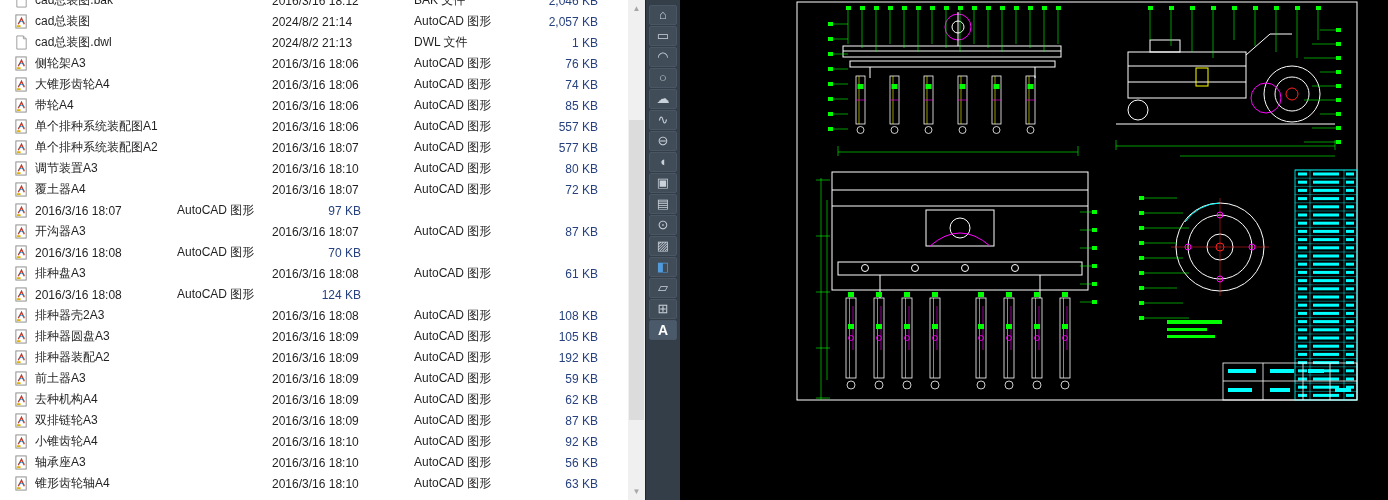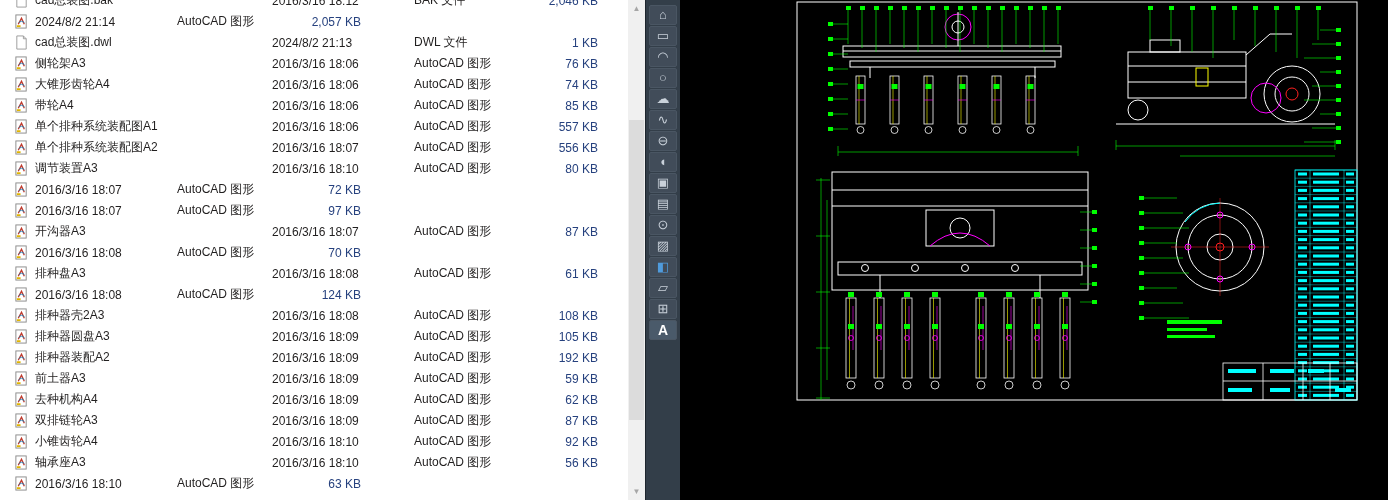--- a/index.html
+++ b/index.html
@@ -84,20 +84,21 @@
         </div>
         <div class="file-row">
           <span class="icon">
             <svg viewBox="0 0 16 16">
               <rect x="2" y="1" width="11" height="14" fill="#ffffff" stroke="#8a8a8a" stroke-width="1"></rect>
               <path d="M4.5 11 L8 4.5 L11 11" fill="none" stroke="#c0392b" stroke-width="1.4"></path>
               <path d="M5 9 Q8 6.4 11 9" fill="none" stroke="#2a7fb5" stroke-width="1"></path>
               <rect x="3" y="12" width="4" height="2" fill="#e0b400"></rect>
             </svg>
           </span>
+          <span class="col name">cad总装图</span>
           <span class="col date">2024/8/2 21:14</span>
           <span class="col type">AutoCAD 图形</span>
           <span class="col size">2,057 KB</span>
         </div>
         <div class="file-row">
           <span class="icon">
             <svg viewBox="0 0 16 16">
               <path d="M3 1 h7 l3 3 v11 h-10 z" fill="#ffffff" stroke="#9a9a9a" stroke-width="1"></path>
               <path d="M10 1 v3 h3" fill="none" stroke="#9a9a9a" stroke-width="1"></path>
             </svg>
@@ -168,21 +169,21 @@
             <svg viewBox="0 0 16 16">
               <rect x="2" y="1" width="11" height="14" fill="#ffffff" stroke="#8a8a8a" stroke-width="1"></rect>
               <path d="M4.5 11 L8 4.5 L11 11" fill="none" stroke="#c0392b" stroke-width="1.4"></path>
               <path d="M5 9 Q8 6.4 11 9" fill="none" stroke="#2a7fb5" stroke-width="1"></path>
               <rect x="3" y="12" width="4" height="2" fill="#e0b400"></rect>
             </svg>
           </span>
           <span class="col name">单个排种系统装配图A2</span>
           <span class="col date">2016/3/16 18:07</span>
           <span class="col type">AutoCAD 图形</span>
-          <span class="col size">556 KB</span>
+          <span class="col size">577 KB</span>
         </div>
         <div class="file-row">
           <span class="icon">
             <svg viewBox="0 0 16 16">
               <rect x="2" y="1" width="11" height="14" fill="#ffffff" stroke="#8a8a8a" stroke-width="1"></rect>
               <path d="M4.5 11 L8 4.5 L11 11" fill="none" stroke="#c0392b" stroke-width="1.4"></path>
               <path d="M5 9 Q8 6.4 11 9" fill="none" stroke="#2a7fb5" stroke-width="1"></path>
               <rect x="3" y="12" width="4" height="2" fill="#e0b400"></rect>
             </svg>
           </span>
@@ -193,20 +194,21 @@
         </div>
         <div class="file-row">
           <span class="icon">
             <svg viewBox="0 0 16 16">
               <rect x="2" y="1" width="11" height="14" fill="#ffffff" stroke="#8a8a8a" stroke-width="1"></rect>
               <path d="M4.5 11 L8 4.5 L11 11" fill="none" stroke="#c0392b" stroke-width="1.4"></path>
               <path d="M5 9 Q8 6.4 11 9" fill="none" stroke="#2a7fb5" stroke-width="1"></path>
               <rect x="3" y="12" width="4" height="2" fill="#e0b400"></rect>
             </svg>
           </span>
+          <span class="col name">覆土器A4</span>
           <span class="col date">2016/3/16 18:07</span>
           <span class="col type">AutoCAD 图形</span>
           <span class="col size">72 KB</span>
         </div>
         <div class="file-row">
           <span class="icon">
             <svg viewBox="0 0 16 16">
               <rect x="2" y="1" width="11" height="14" fill="#ffffff" stroke="#8a8a8a" stroke-width="1"></rect>
               <path d="M4.5 11 L8 4.5 L11 11" fill="none" stroke="#c0392b" stroke-width="1.4"></path>
               <path d="M5 9 Q8 6.4 11 9" fill="none" stroke="#2a7fb5" stroke-width="1"></path>
@@ -385,20 +387,21 @@
         </div>
         <div class="file-row">
           <span class="icon">
             <svg viewBox="0 0 16 16">
               <rect x="2" y="1" width="11" height="14" fill="#ffffff" stroke="#8a8a8a" stroke-width="1"></rect>
               <path d="M4.5 11 L8 4.5 L11 11" fill="none" stroke="#c0392b" stroke-width="1.4"></path>
               <path d="M5 9 Q8 6.4 11 9" fill="none" stroke="#2a7fb5" stroke-width="1"></path>
               <rect x="3" y="12" width="4" height="2" fill="#e0b400"></rect>
             </svg>
           </span>
+          <span class="col name">锥形齿轮轴A4</span>
           <span class="col date">2016/3/16 18:10</span>
           <span class="col type">AutoCAD 图形</span>
           <span class="col size">63 KB</span>
         </div>
       </div>
   </div>
 
   <div class="scrollbar">
     <div class="arrow up">▲</div>
     <div class="thumb"></div>

